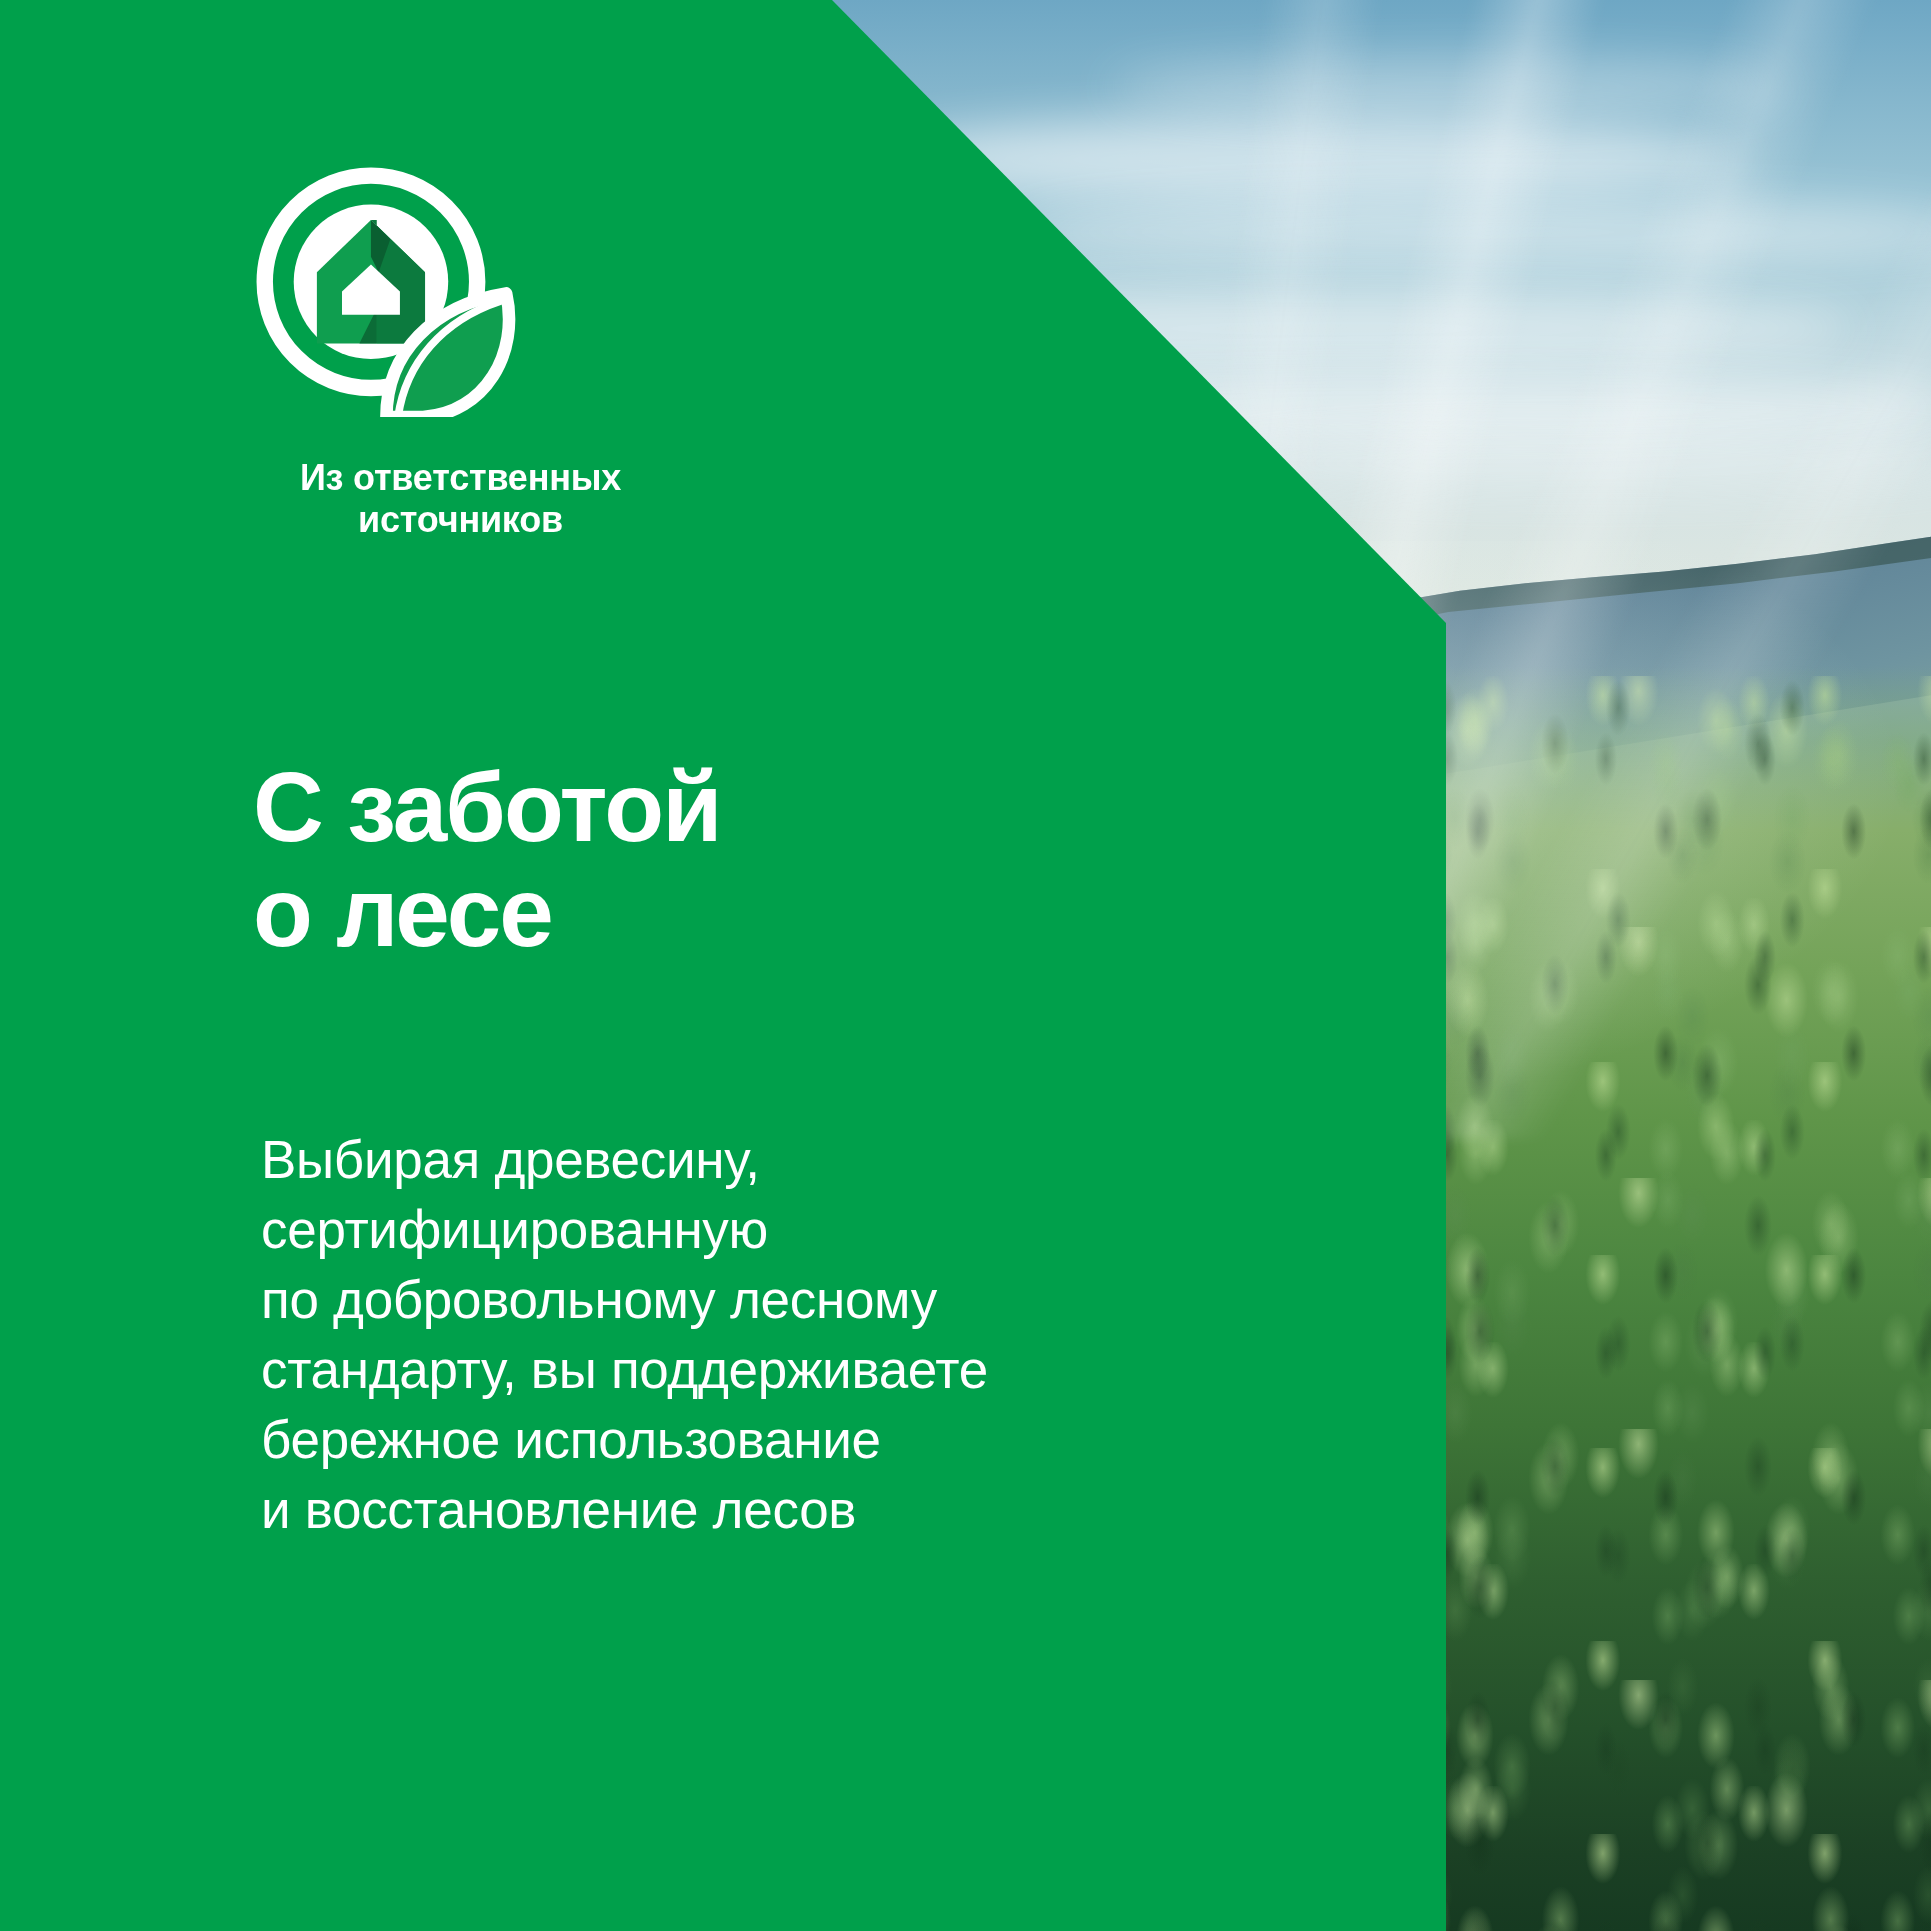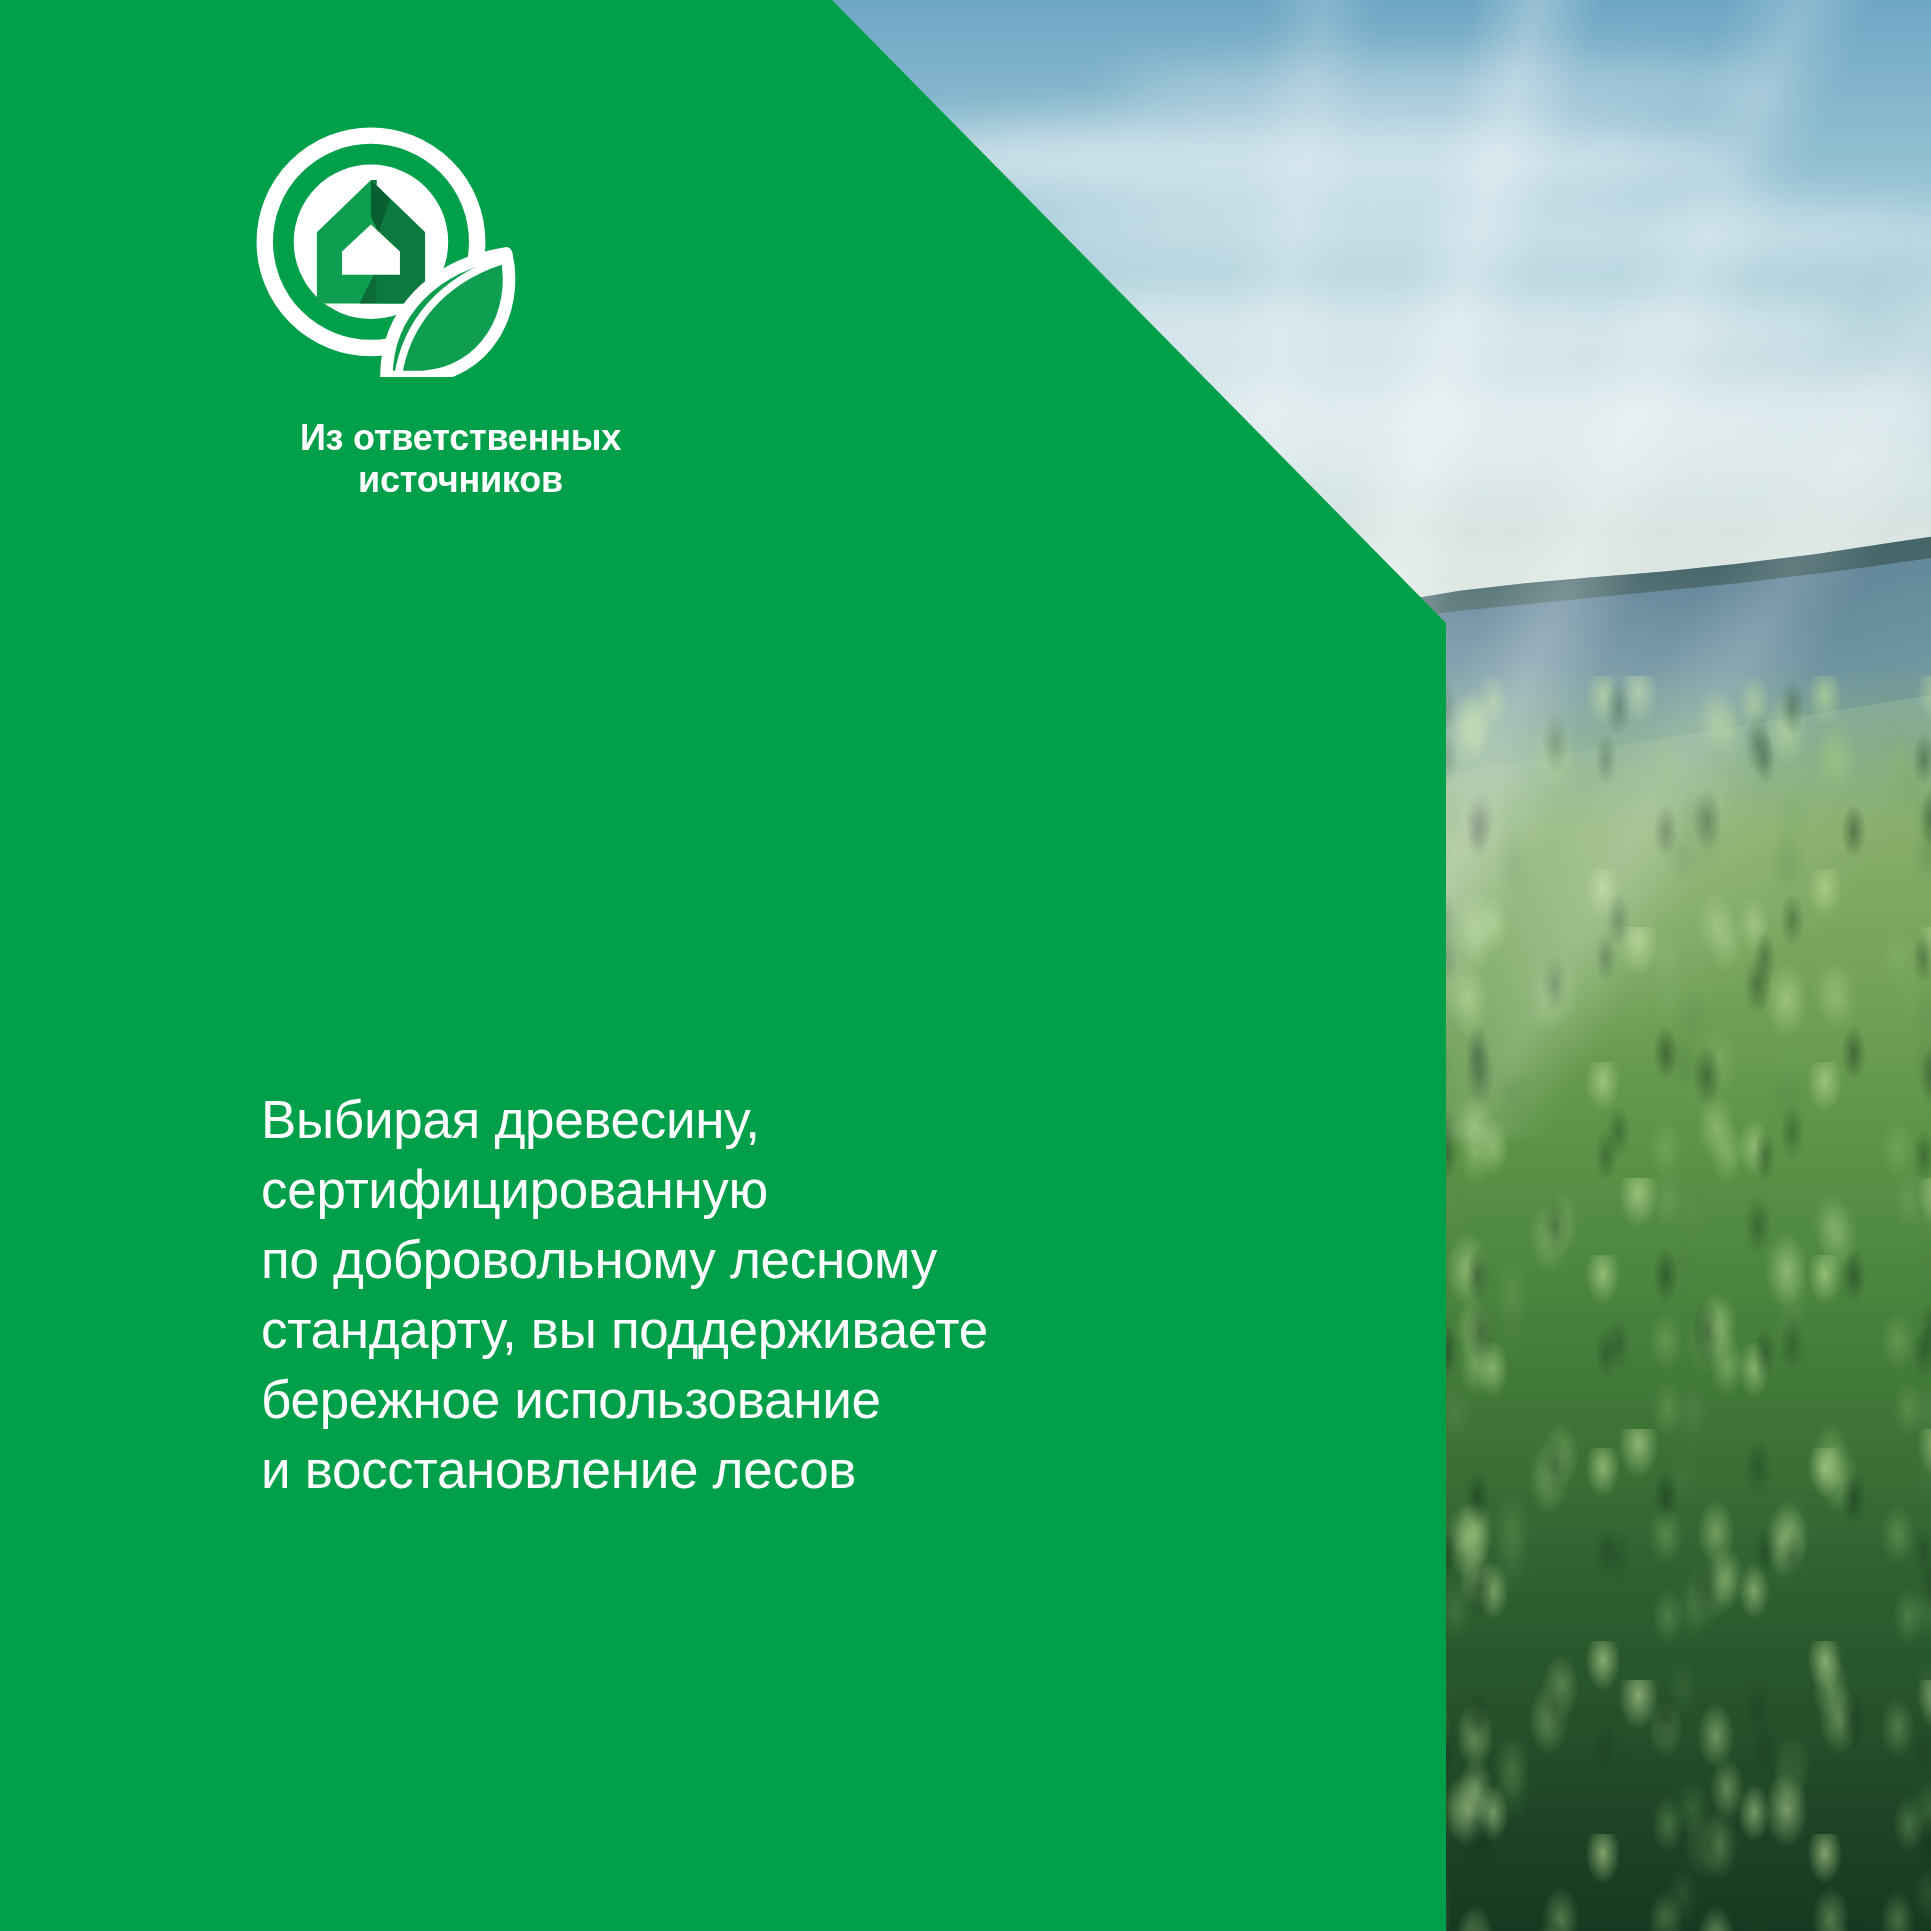--- a/index.html
+++ b/index.html
@@ -152,20 +152,21 @@
     position: absolute;
     inset: 0;
     background: #00a04b;
     clip-path: polygon(0 0, 832px 0, 1446px 623px, 1446px 1931px, 0 1931px);
   }
 
   
   .content {
     position: absolute;
     inset: 0;
+    margin-top: 40px;
   }
 
   
   .badge {
     position: absolute;
     left: 253px; top: 124px;
     width: 290px; height: 253px;
   }
 
   .caption {
@@ -300,20 +301,22 @@
         <path d="M138 262 C138 196 186 146 262 134 C276 196 240 258 176 262 Z" fill="#0f9e4f" stroke="#ffffff" stroke-width="13" stroke-linejoin="round"></path>
         <path d="M150 262 C158 206 196 162 256 142" fill="none" stroke="#ffffff" stroke-width="8" stroke-linecap="round"></path>
       </g>
 
       <path d="M196 236 C216 206 238 186 262 176 L262 132 C186 146 138 196 138 262 L176 262 Z" fill="none"></path>
     </svg>
 
     <div class="caption">Из ответственных
 источников</div>
 
+    <h1 class="headline">С заботой
+о лесе</h1>
 
     <p class="body-text">Выбирая древесину,
 сертифицированную
 по добровольному лесному
 стандарту, вы поддерживаете
 бережное использование
 и восстановление лесов</p>
 
 
   </div>

